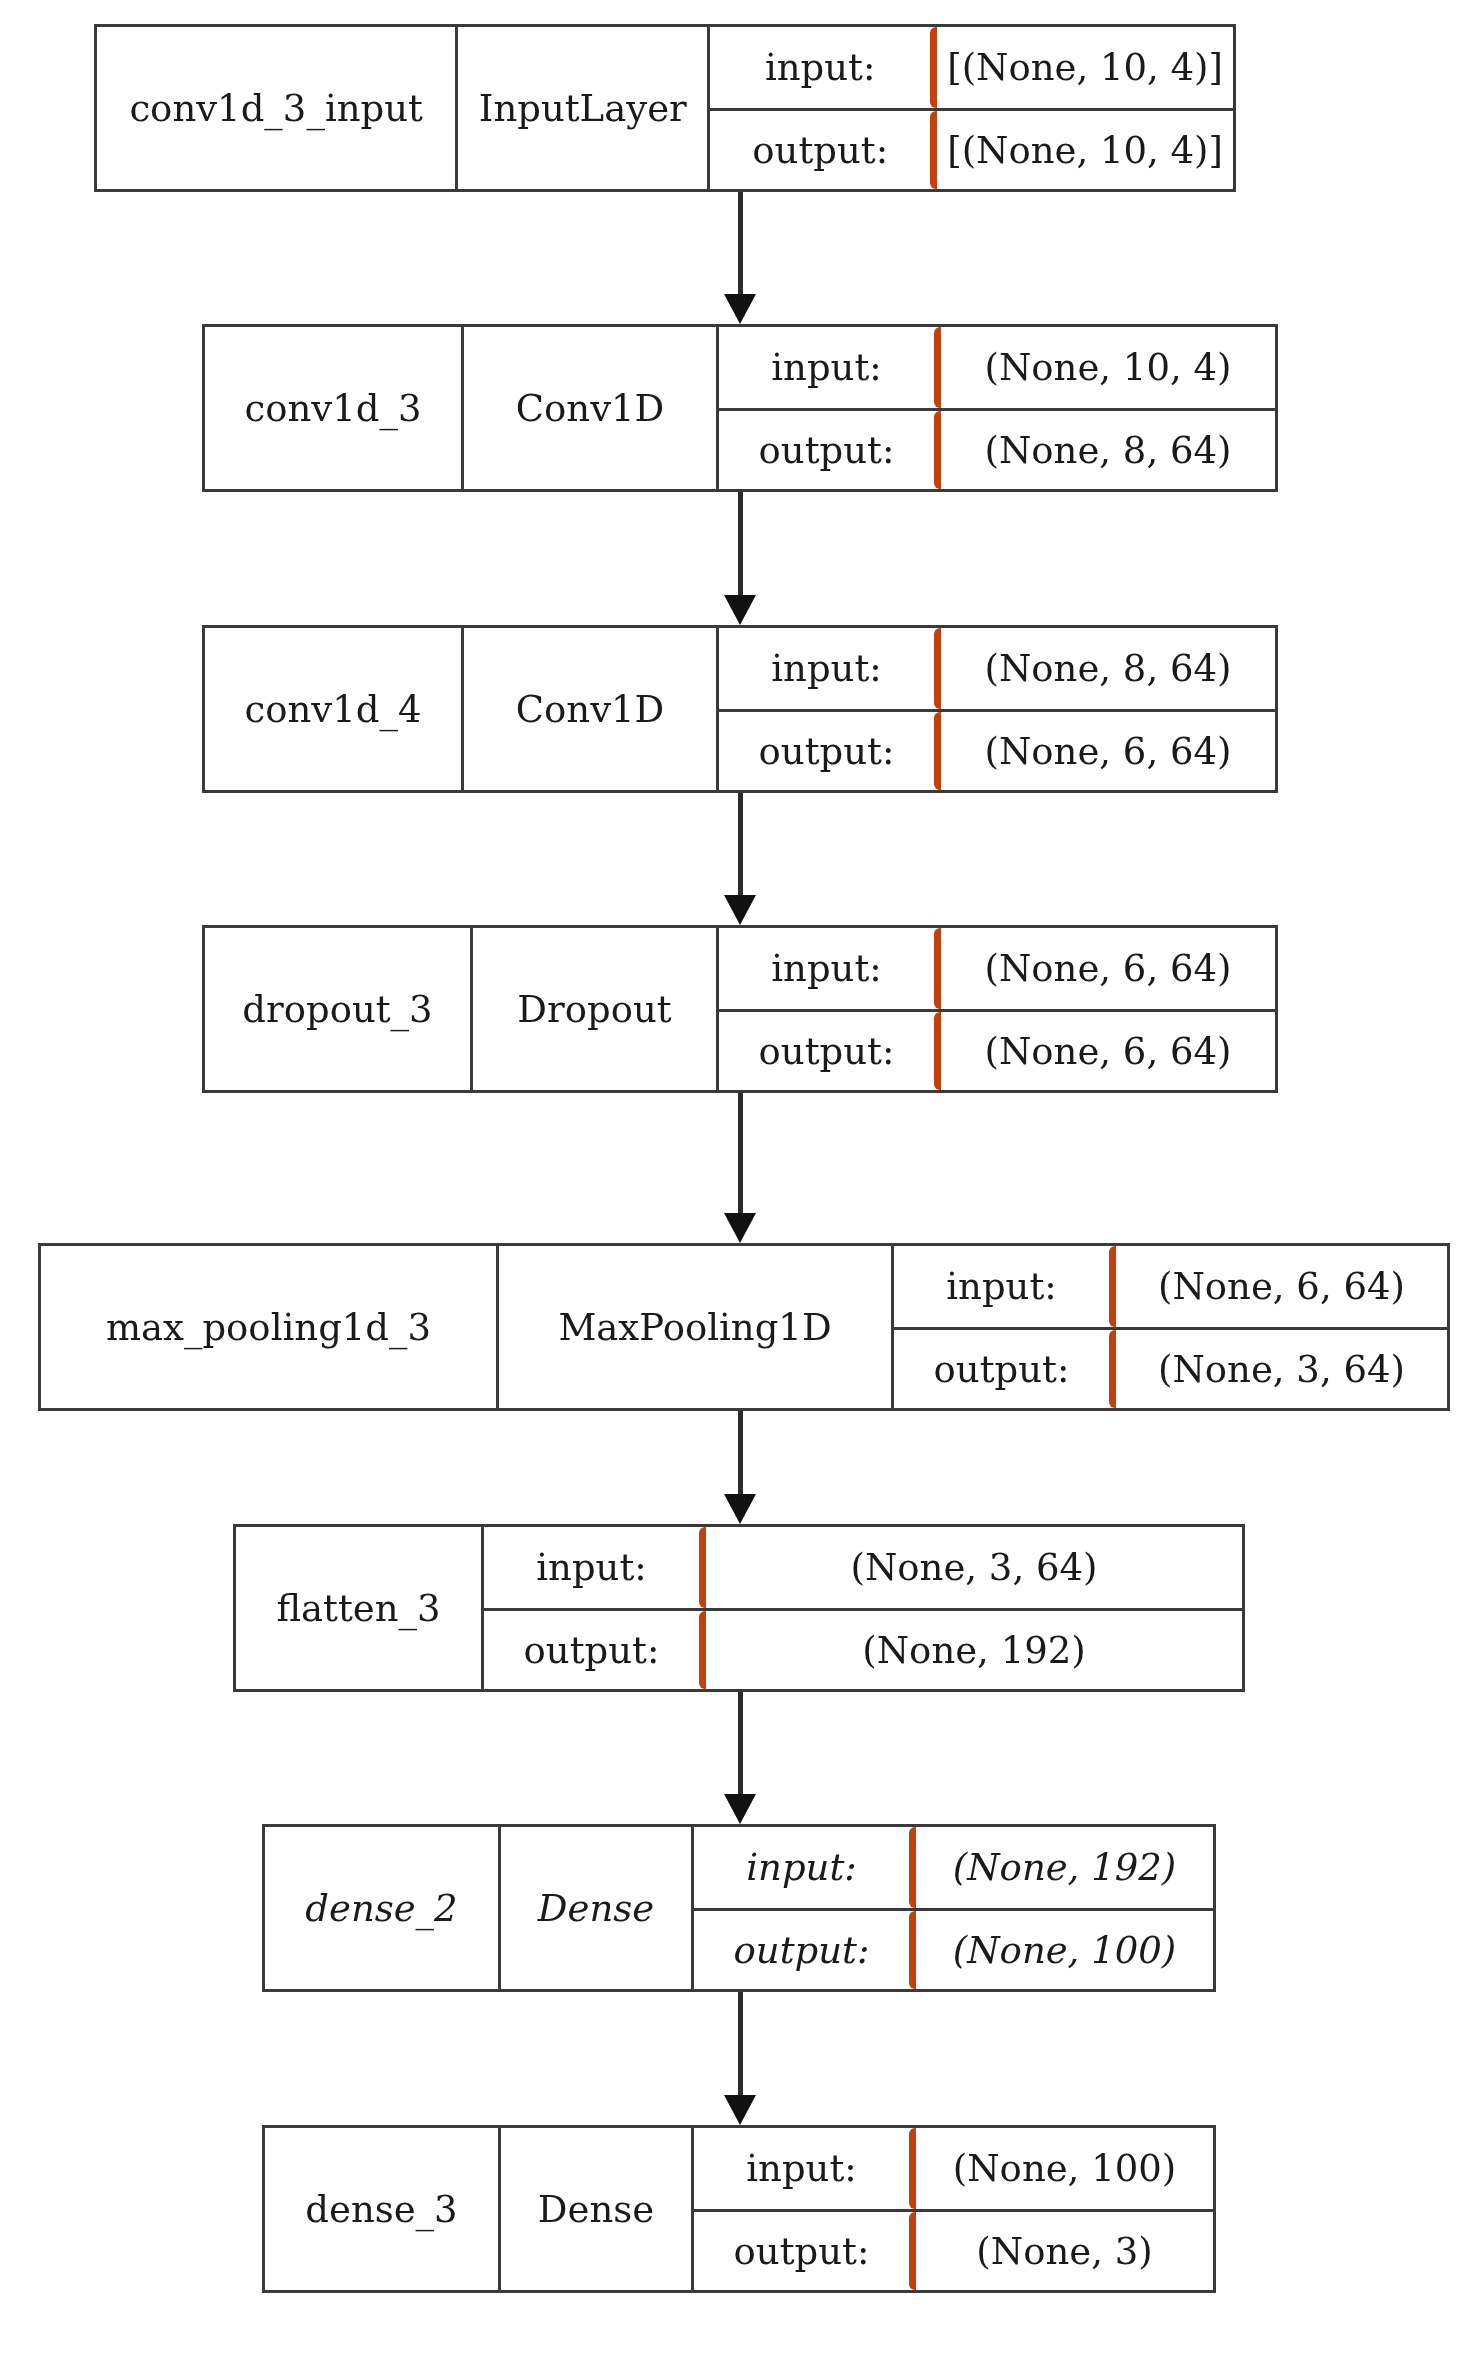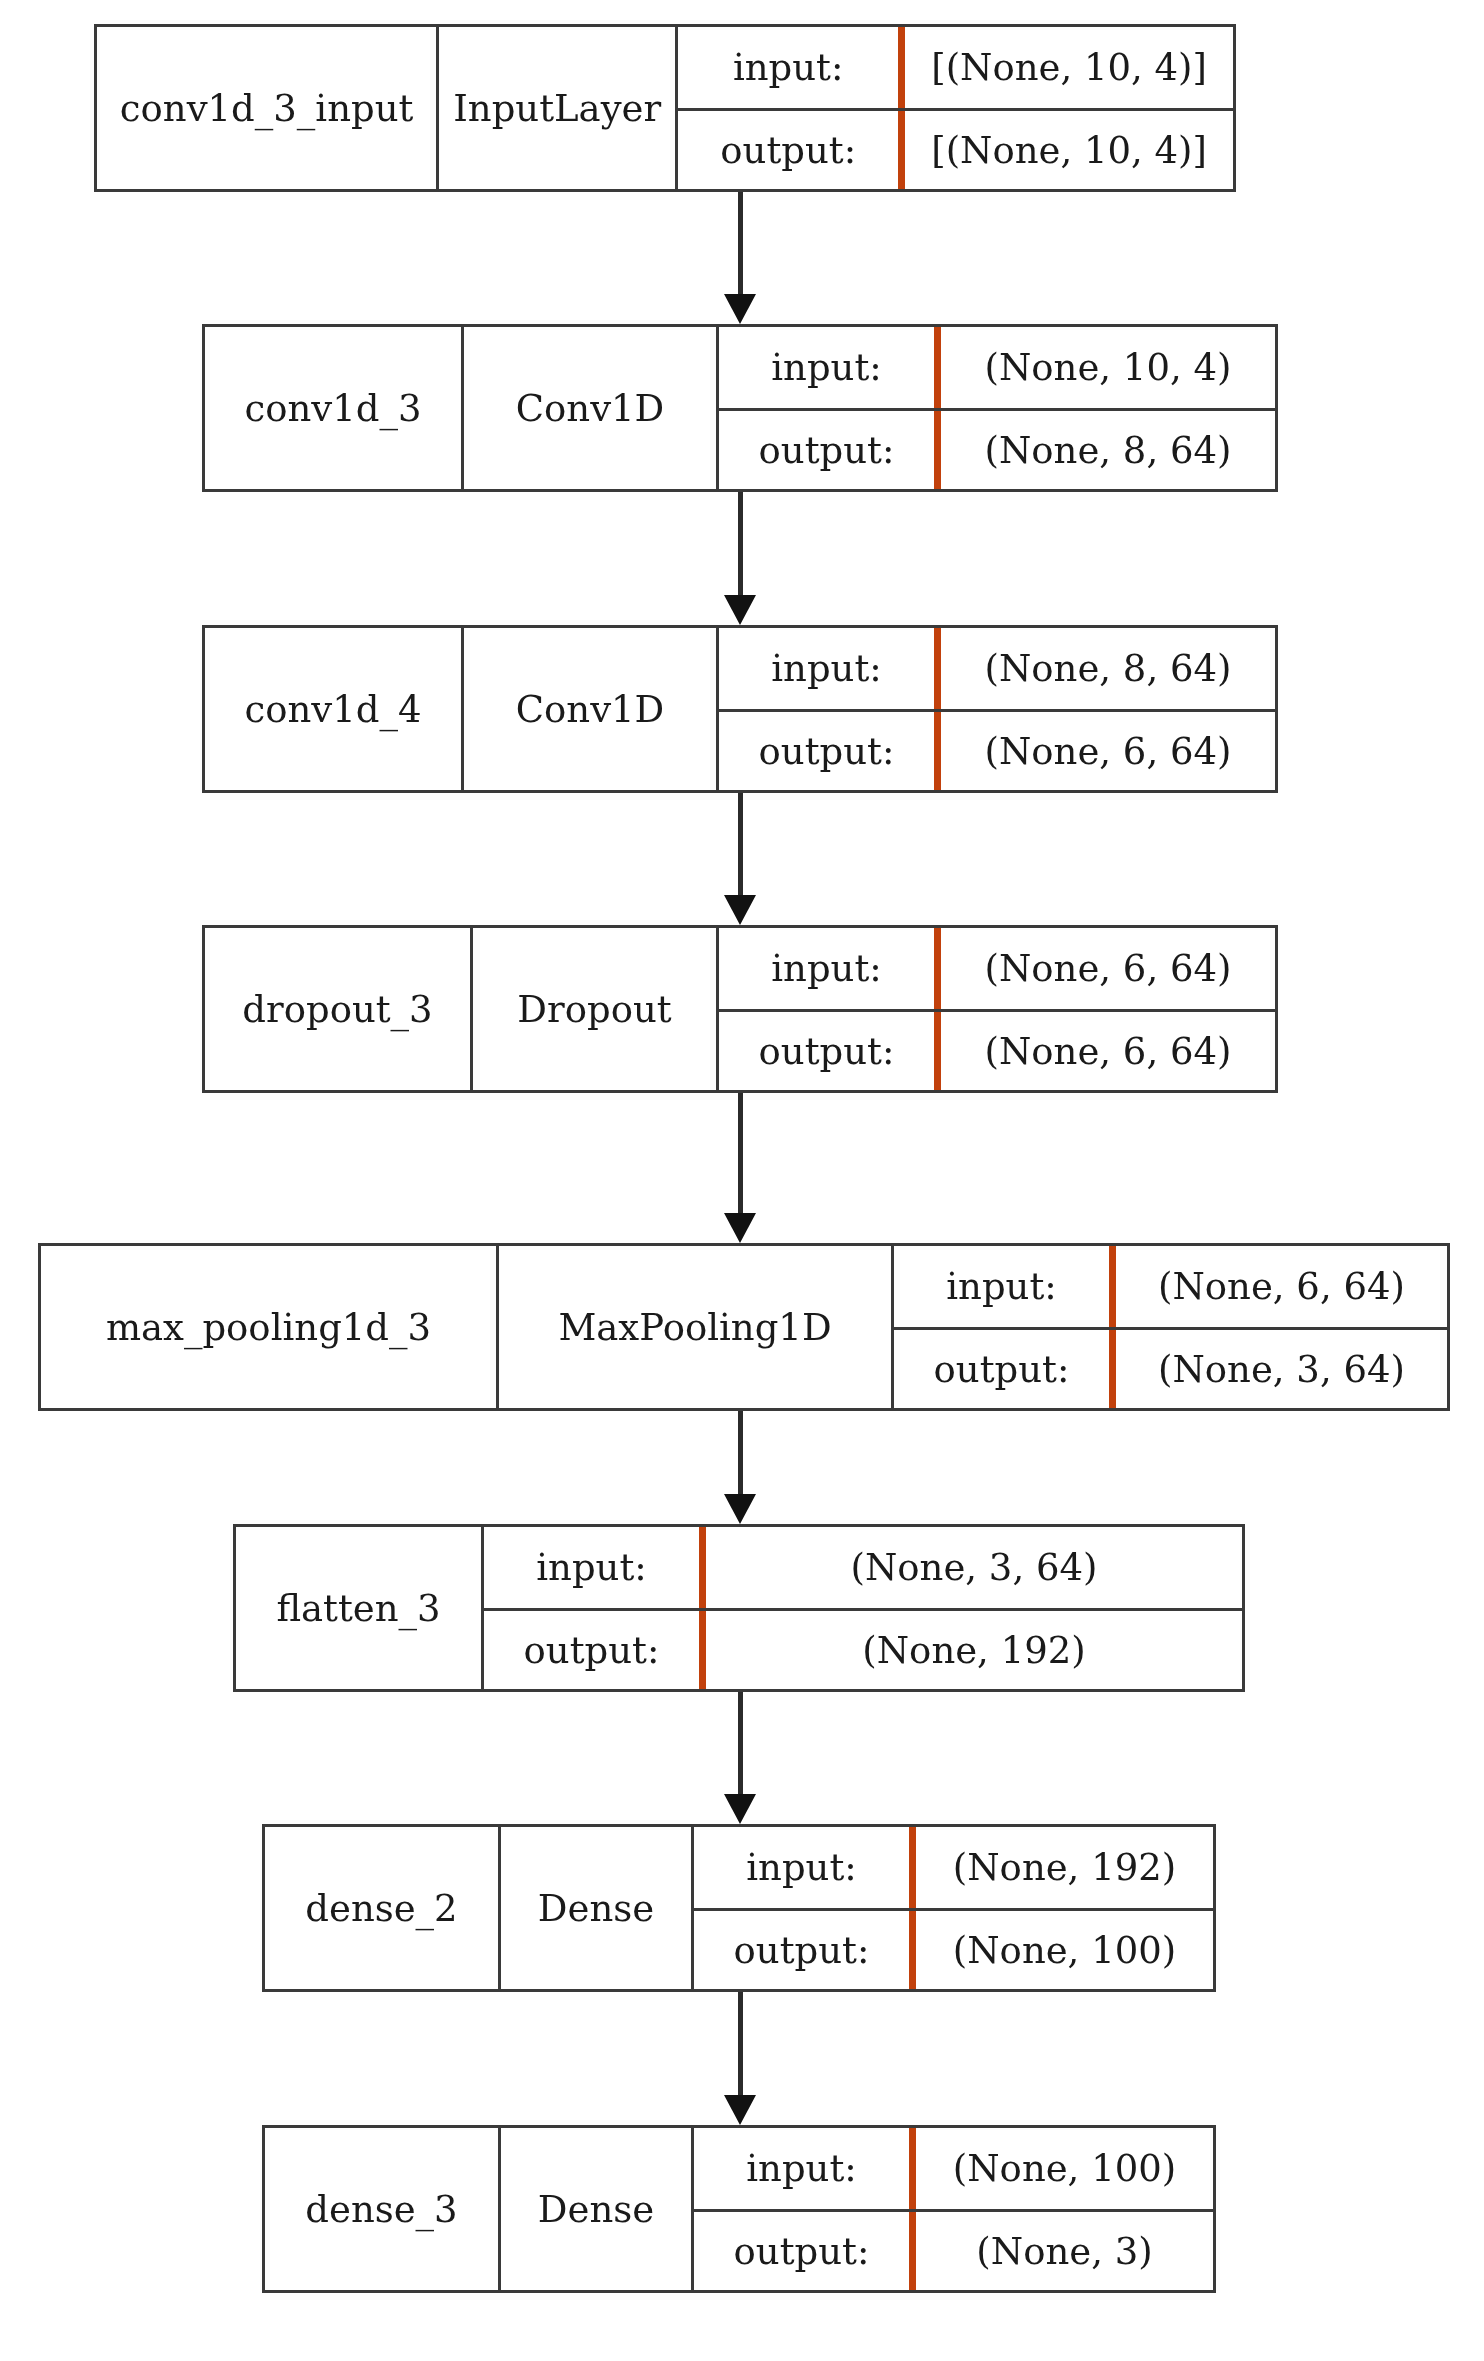--- a/index.html
+++ b/index.html
@@ -77,21 +77,22 @@
   .io-value {
     box-sizing: border-box;
     display: flex;
     align-items: center;
     justify-content: center;
     text-align: center;
     font-size: 37px;
     color: #1a1a1a;
     line-height: 1;
     white-space: nowrap;
-    padding: 0 26px;
+    padding: 0 10px;
+    border-radius: 6px;
   }
 
   .io-value {
     border-left: 7px solid #c2410c;
     flex: 1 1 auto;
   }
 
   
   .arrow {
     position: absolute;
@@ -218,21 +219,21 @@
         <div class="io-row row-output">
           <div class="io-label" style="width: 215px;">output:</div>
           <div class="io-value">(None, 192)</div>
         </div>
       </div>
     </div>
     <div class="arrow" style="left: 738px; top: 1692px; width: 5px; height: 132px;">
       <div class="shaft" style="height: 106px;"></div>
       <div class="head" style="top: 102px;"></div>
     </div>
-    <div class="node" style="left: 262px; top: 1824px; width: 954px; height: 168px;">
+    <div class="node" style="left: 262px; top: 1824px; width: 954px; height: 168px; font-style: italic;">
       <div class="cell-name" style="width: 233px;">dense_2</div>
       <div class="cell-type" style="width: 193px;">Dense</div>
       <div class="cell-io">
         <div class="io-row row-input">
           <div class="io-label" style="width: 215px;">input:</div>
           <div class="io-value">(None, 192)</div>
         </div>
         <div class="io-row row-output">
           <div class="io-label" style="width: 215px;">output:</div>
           <div class="io-value">(None, 100)</div>

